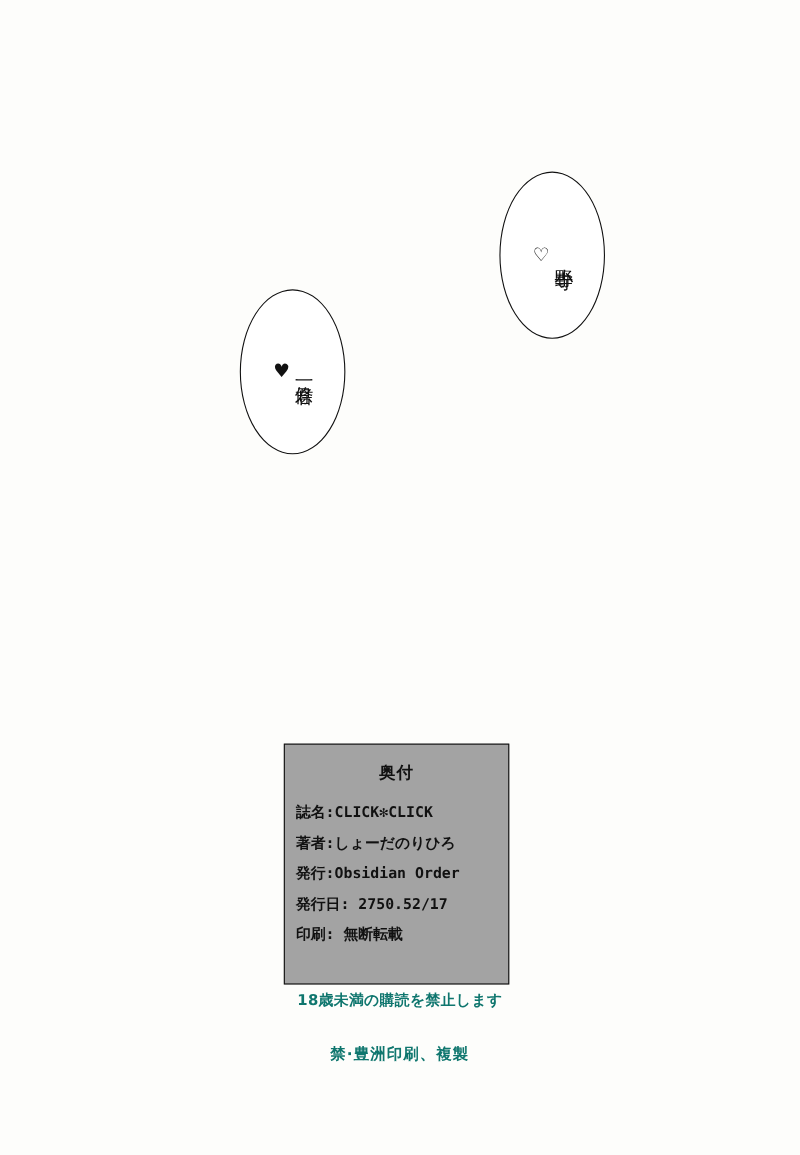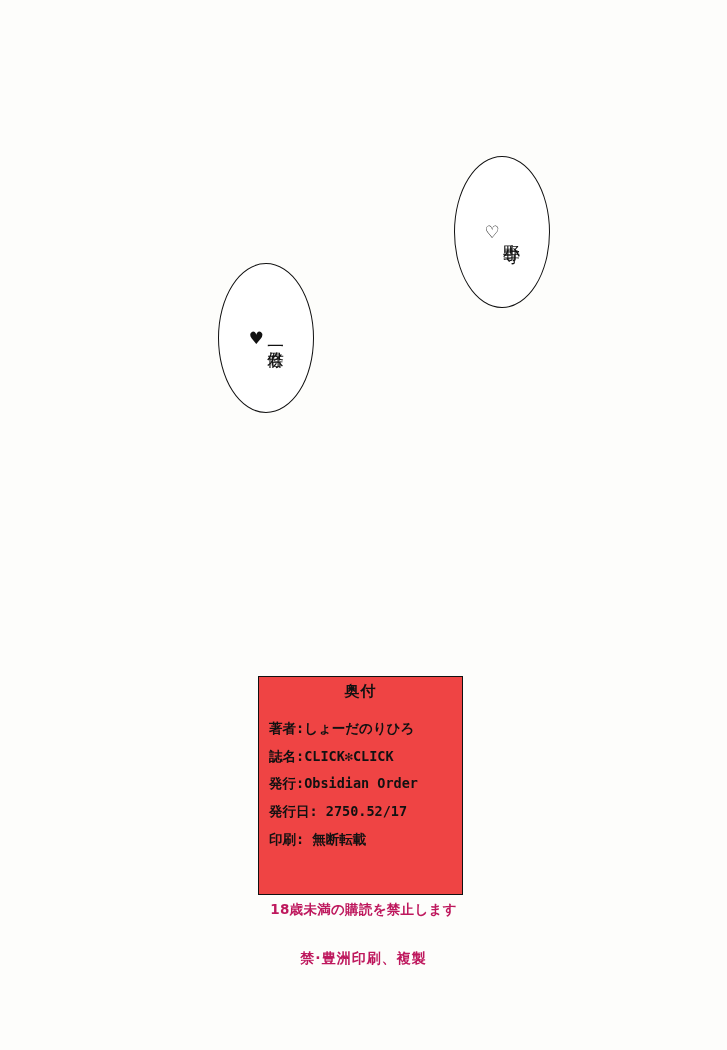--- a/index.html
+++ b/index.html
@@ -58,23 +58,23 @@
   }
 
   
   .colophon {
     position: absolute;
     left: 258px;
     top: 676px;
     width: 205px;
     height: 219px;
     border: 1.4px solid #111;
-    background: #ef4444;
+    background: #a3a3a3;
     box-sizing: border-box;
-    padding-top: 5px;
+    padding-top: 16px;
   }
   .colophon-title {
     text-align: center;
     font-family: "DejaVu Sans", sans-serif;
     font-weight: bold;
     font-size: 15px;
     letter-spacing: 1px;
     color: #111;
     margin-bottom: 14px;
   }
@@ -92,21 +92,21 @@
     white-space: nowrap;
   }
 
   .notice {
     position: absolute;
     left: 0;
     width: 727px;
     text-align: center;
     font-family: "DejaVu Sans", sans-serif;
     font-weight: bold;
-    color: #be185d;
+    color: #0f766e;
   }
   #age-notice {
     top: 901px;
     font-size: 13.5px;
     letter-spacing: 0.3px;
   }
   #copyright-notice {
     top: 950px;
     font-size: 14px;
     letter-spacing: 1px;
@@ -123,22 +123,22 @@
   </div>
 
   <div class="bubble" id="bubble-ichijou">
     <span class="vtext">一條君
 ♥</span>
   </div>
 
   <div class="colophon">
     <div class="colophon-title">奥付</div>
     <ul class="colophon-list">
+      <li>誌名:CLICK✻CLICK</li>
       <li>著者:しょーだのりひろ</li>
-      <li>誌名:CLICK✻CLICK</li>
       <li>発行:Obsidian Order</li>
       <li>発行日: 2750.52/17</li>
       <li>印刷: 無断転載</li>
     </ul>
   </div>
 
   <div class="notice" id="age-notice">18歳未満の購読を禁止します</div>
   <div class="notice" id="copyright-notice">禁·豊洲印刷、複製</div>
 
 </div>

